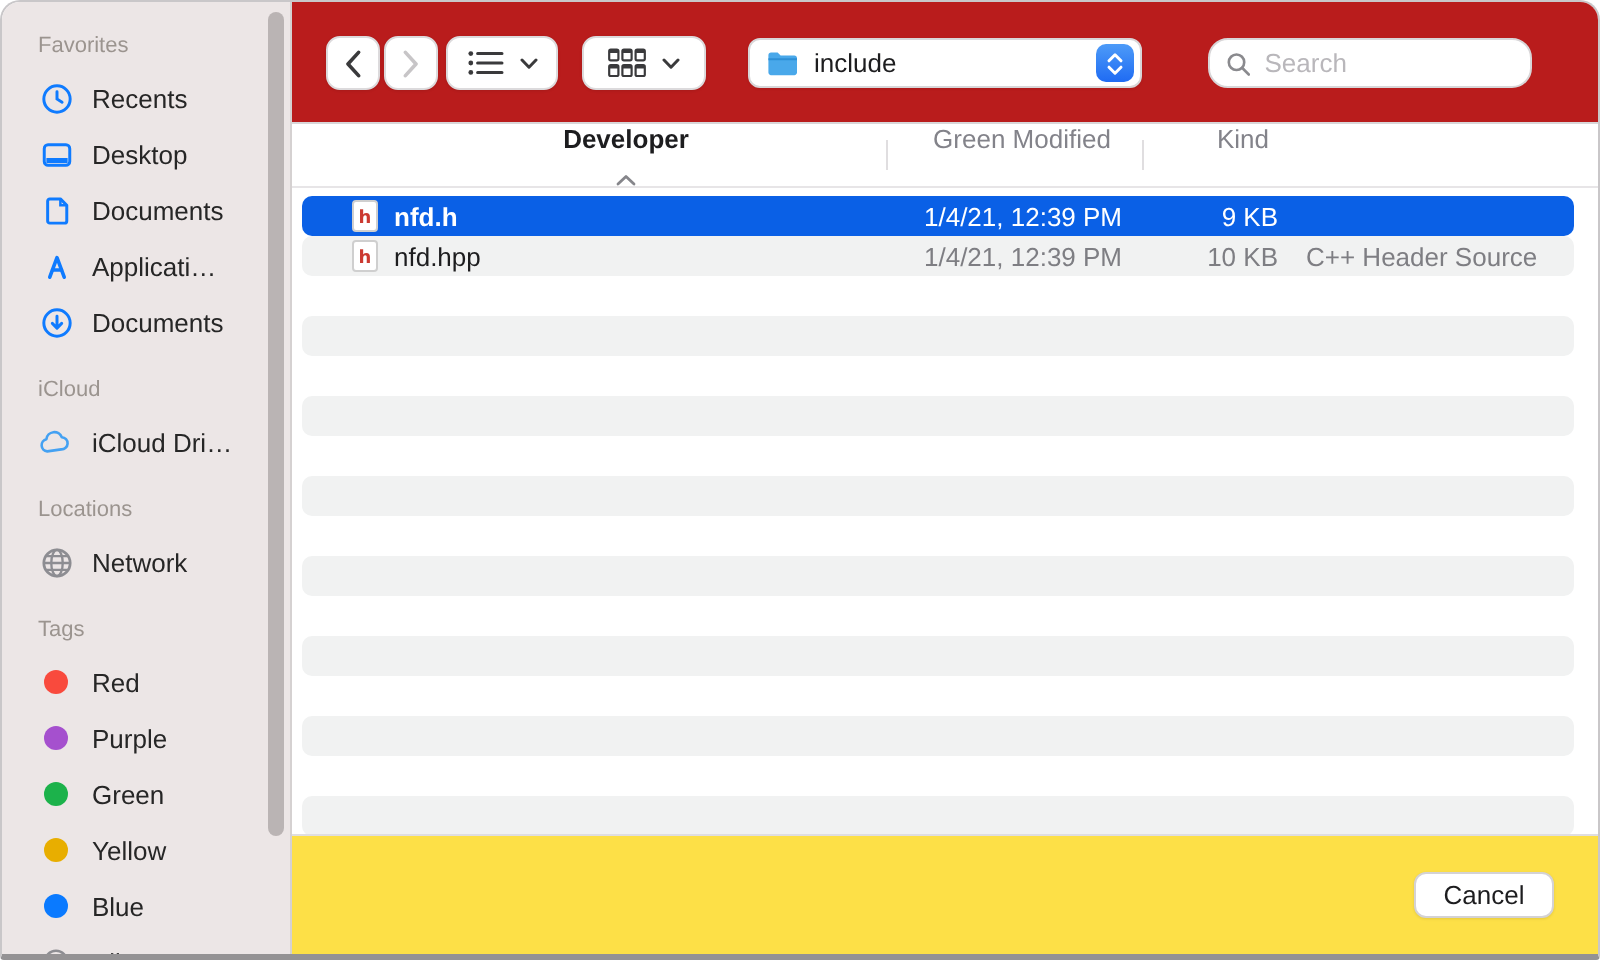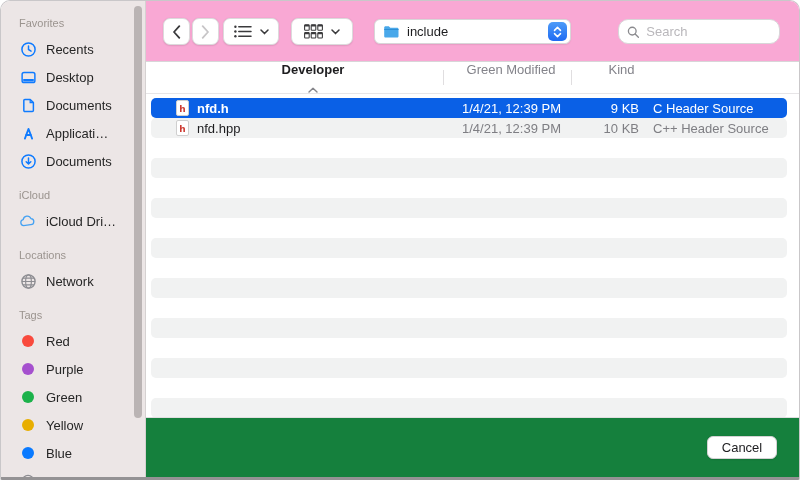--- a/index.html
+++ b/index.html
@@ -16,34 +16,34 @@
   .sb-section{margin-bottom:14px;}
   .sb-label{font-size:11px;font-weight:400;color:#9b948f;margin-bottom:6px;}
   .sb-item{display:flex;align-items:center;height:28px;gap:9px;cursor:default;}
   .sb-item .ic{width:18px;display:flex;justify-content:center;align-items:center;flex-shrink:0;}
   .sb-item .lbl{white-space:nowrap;color:#262626;}
   .tag-dot{width:12px;height:12px;border-radius:50%;}
   .sb-scrollbar{position:absolute;right:3px;top:5px;width:8px;height:412px;border-radius:4px;
     background:#a9a3a3;opacity:.75;}
   
   .main{flex:1;display:flex;flex-direction:column;min-width:0;}
-  .toolbar{height:61px;background:#f9a8d4;border-bottom:1px solid #d8d6d8;position:relative;flex-shrink:0;}
+  .toolbar{height:61px;background:#b91c1c;border-bottom:1px solid #d8d6d8;position:relative;flex-shrink:0;}
   .tbtn{position:absolute;top:17px;height:27px;background:#fff;border:1px solid #dcdadc;border-radius:7px;
     display:flex;align-items:center;justify-content:center;box-shadow:0 .5px 1.5px rgba(0,0,0,.10);cursor:default;}
   .btn-back{left:17px;width:27px;}
   .btn-forward{left:46px;width:27px;}
   .btn-list{left:77px;width:56px;gap:8px;}
   .btn-grid{left:145px;width:62px;gap:8px;}
   .path-select{position:absolute;left:228px;top:18px;width:197px;height:25px;background:#fff;
     border:1px solid #d8d6d8;border-radius:6px;display:flex;align-items:center;padding:0 3px 0 8px;
     box-shadow:0 .5px 1.5px rgba(0,0,0,.08);}
   .path-select .val{flex:1;margin-left:7px;}
   .popup-btn{width:19px;height:19px;border-radius:5px;background:linear-gradient(#4d9bf8,#1f6bf3);
     display:flex;align-items:center;justify-content:center;}
-  .search-field{position:absolute;right:19px;top:18px;width:162px;height:25px;background:#fff;
+  .search-field{position:absolute;right:33px;top:18px;width:162px;height:25px;background:#fff;
     border:1px solid #d8d6d8;border-radius:10px;display:flex;align-items:center;padding:0 8px;gap:5px;}
   .search-field input{border:none;outline:none;width:100%;font:13px "Liberation Sans","DejaVu Sans",sans-serif;
     background:transparent;color:#1d1d1f;}
   .search-field input::placeholder{color:#b9b7bb;}
   
   .col-headers{height:32px;border-bottom:1px solid #e7e5e7;display:grid;
     grid-template-columns:292px 128px 75px 1fr;align-items:center;color:#83838a;
     padding:0 12px 0 5px;flex-shrink:0;}
   .hcell{position:relative;height:100%;display:flex;align-items:center;flex-direction:column;}
   .hcell+.hcell::before{content:'';position:absolute;left:0;top:8px;bottom:8px;width:1px;background:#e0dee0;}
@@ -59,21 +59,21 @@
   .row .c-name{display:flex;align-items:center;gap:8px;padding-left:25px;min-width:0;}
   .row .c-date{padding-left:19px;color:#7e7e83;}
   .row .c-size{text-align:right;padding-right:7px;color:#7e7e83;}
   .row .c-kind{padding-left:7px;color:#7e7e83;}
   .row.selected{color:#fff;}
   .row.selected .c-name{font-weight:700;}
   .row.selected .c-date,.row.selected .c-size,.row.selected .c-kind{color:#fff;}
   .file-icon{width:13px;height:16px;flex-shrink:0;display:block;}
   
   .footer{height:59px;display:flex;align-items:center;justify-content:flex-end;gap:10px;
-    padding-right:22px;background:#15803d;flex-shrink:0;}
+    padding-right:22px;background:#fde047;flex-shrink:0;}
   .fbtn{height:23px;min-width:70px;border-radius:6px;font:13px "Liberation Sans","DejaVu Sans",sans-serif;
     display:flex;align-items:center;justify-content:center;padding:0 12px;cursor:default;}
   .btn-cancel{background:#fff;border:1px solid #d4d2d4;color:#1d1d1f;box-shadow:0 .5px 1.5px rgba(0,0,0,.10);}
   .btn-open{border:none;color:#fff;}
 </style>
 </head>
 <body>
 
 <div class="window">
 
@@ -292,21 +292,20 @@
       <div class="row selected" style="background: rgb(10, 96, 230);">
         <div class="c-name">
           <svg class="file-icon" viewBox="0 0 13 16">
               <rect x="0.5" y="0.5" width="12" height="15" rx="1.5" fill="#fff" stroke="#cfcfcf"></rect>
               <text x="6.5" y="11.5" text-anchor="middle" font-family="DejaVu Sans" font-size="9" font-weight="bold" fill="#cc3a31">h</text>
             </svg>
           <span>nfd.h</span>
         </div>
         <div class="c-date">1/4/21, 12:39 PM</div>
         <div class="c-size">9 KB</div>
-        <div class="c-kind">C Header Source</div>
       </div>
       <div class="row">
         <div class="c-name">
           <svg class="file-icon" viewBox="0 0 13 16">
               <rect x="0.5" y="0.5" width="12" height="15" rx="1.5" fill="#fff" stroke="#cfcfcf"></rect>
               <text x="6.5" y="11.5" text-anchor="middle" font-family="DejaVu Sans" font-size="9" font-weight="bold" fill="#cc3a31">h</text>
             </svg>
           <span>nfd.hpp</span>
         </div>
         <div class="c-date">1/4/21, 12:39 PM</div>

